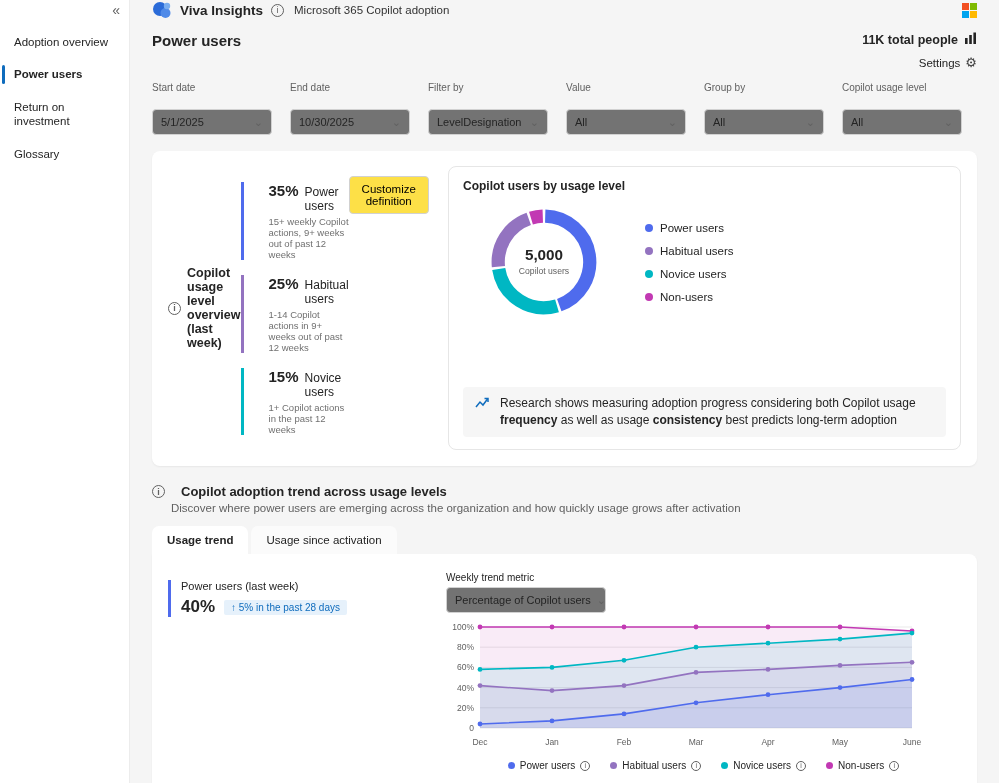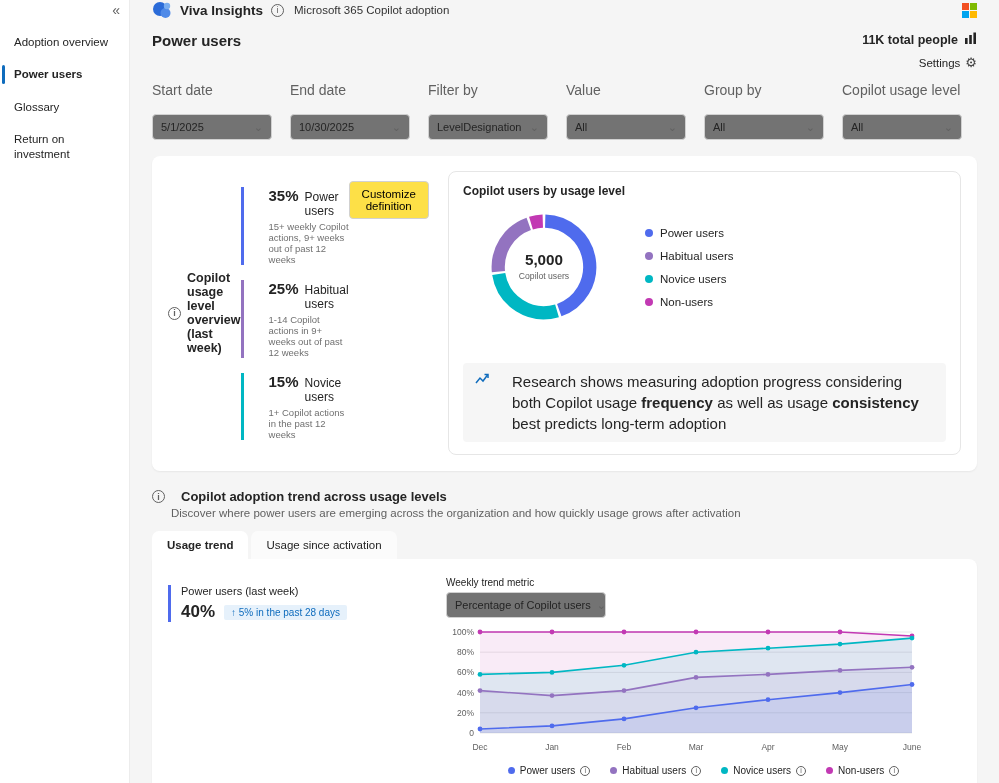--- a/index.html
+++ b/index.html
@@ -28,21 +28,21 @@
   .i-icon.small{width:10px;height:10px;font-size:7px}
 
   .title-row{display:flex;align-items:flex-start;padding:12px 22px 2px}
   .page-title{font-size:15px;font-weight:bold}
   .title-right{margin-left:auto;text-align:right}
   .total-people{font-size:12.5px;font-weight:bold;display:flex;gap:6px;align-items:center;justify-content:flex-end}
   .settings{font-size:11.5px;display:flex;gap:5px;align-items:center;justify-content:flex-end;margin-top:7px;cursor:pointer}
   .gear{font-size:13px;color:#424242}
 
   .filters{display:flex;gap:18px;padding:10px 22px 16px}
-  .flabel{font-size:14px;color:#616161;margin-bottom:16px}
+  .flabel{font-size:10px;color:#616161;margin-bottom:16px}
   .fbox{width:120px;height:26px;border:1px solid #d1d1d1;border-radius:4px;background:#737373;font-size:11px;display:flex;align-items:center;justify-content:space-between;padding:0 8px;cursor:pointer;white-space:nowrap;overflow:hidden}
   .fbox::after{content:"⌄";color:#616161;font-size:11px;margin-left:6px}
 
   .card{background:#fff;border-radius:8px;box-shadow:0 1px 2px rgba(0,0,0,.06);margin:0 22px}
   .card1{display:flex;gap:22px;padding:15px 16px 16px}
   .ov-left{width:258px;flex-shrink:0;display:flex;flex-direction:row}
   .ov-title{display:flex;gap:6px;align-items:center;font-size:12.5px;font-weight:bold}
   .stats{margin-top:16px}
   .stat{border-left:3px solid #ccc;padding-left:25px;margin-bottom:15px}
   .stat-line{display:flex;align-items:baseline;gap:6px}
@@ -50,21 +50,21 @@
   .stat-label{font-size:12px}
   .stat-desc{font-size:9.5px;color:#707070;margin-top:3px}
   .btn{align-self:flex-start;margin-top:10px;background:#fde047;border:1px solid #d1d1d1;border-radius:4px;padding:6px 12px;font-size:11.5px;font-weight:normal;cursor:pointer;font-family:inherit}
 
   .donut-card{flex:1;border:1px solid #e6e6e6;border-radius:8px;padding:12px 14px;display:flex;flex-direction:column}
   .donut-title{font-size:12px;font-weight:bold}
   .donut-row{display:flex;align-items:center;gap:42px;padding:10px 0 10px 22px}
   .legend{display:flex;flex-direction:column;gap:11px}
   .legend-item{display:flex;align-items:center;gap:7px;font-size:11.5px;cursor:pointer}
   .dot{width:8px;height:8px;border-radius:50%;flex-shrink:0}
-  .note{margin-top:auto;background:#f6f6f6;border-radius:4px;padding:8px 12px;display:flex;gap:23px;font-size:15px;line-height:1.4;align-items:flex-start}
+  .note{margin-top:auto;background:#f6f6f6;border-radius:4px;padding:8px 12px;display:flex;gap:11px;font-size:12px;line-height:1.4;align-items:flex-start}
   .note svg{margin-top:2px;flex-shrink:0}
 
   .section-head{display:flex;gap:16px;align-items:center;padding:18px 22px 3px;font-size:13px;font-weight:bold}
   .section-sub{padding:0 22px 12px 41px;font-size:11.5px;color:#616161}
 
   .tabs{display:flex;gap:3px;padding:0 0 0 22px}
   .tab{padding:8px 15px;font-size:11.5px;border-radius:7px 7px 0 0;cursor:pointer;background:#fbfbfb}
   .tab.active{font-weight:bold;background:#fff}
 
   .card2{border-radius:0 8px 8px 8px;display:flex;gap:28px;padding:18px 16px 12px;min-height:238px}
@@ -85,22 +85,22 @@
 </head>
 <body>
 
 <div class="app">
 
   <aside class="sidebar">
     <div class="collapse">«</div>
     <nav class="nav">
       <div class="nav-item">Adoption overview</div>
       <div class="nav-item active">Power users</div>
+      <div class="nav-item">Return on investment</div>
       <div class="nav-item">Glossary</div>
-      <div class="nav-item">Return on investment</div>
     </nav>
   </aside>
 
   <main>
 
     <div class="topbar">
       <span>
         <svg class="logo-svg" width="20" height="20" viewBox="0 0 20 20">
           <circle cx="8" cy="9" r="7" fill="#2b6bd8"></circle>
           <circle cx="13.5" cy="13" r="5" fill="#4f8ae8"></circle>

